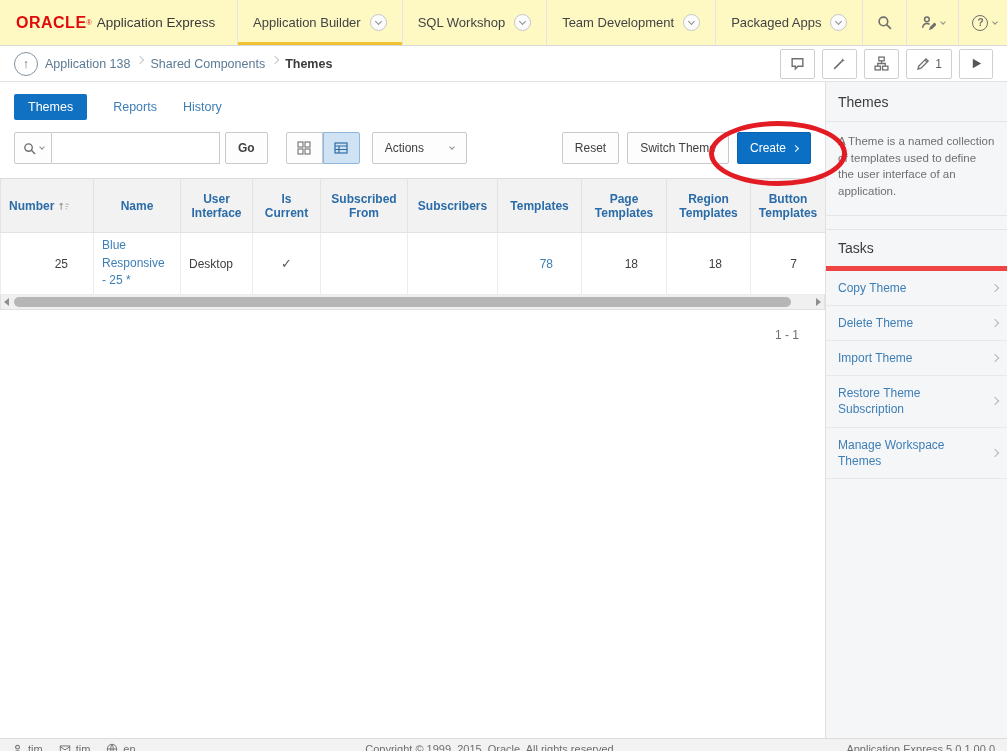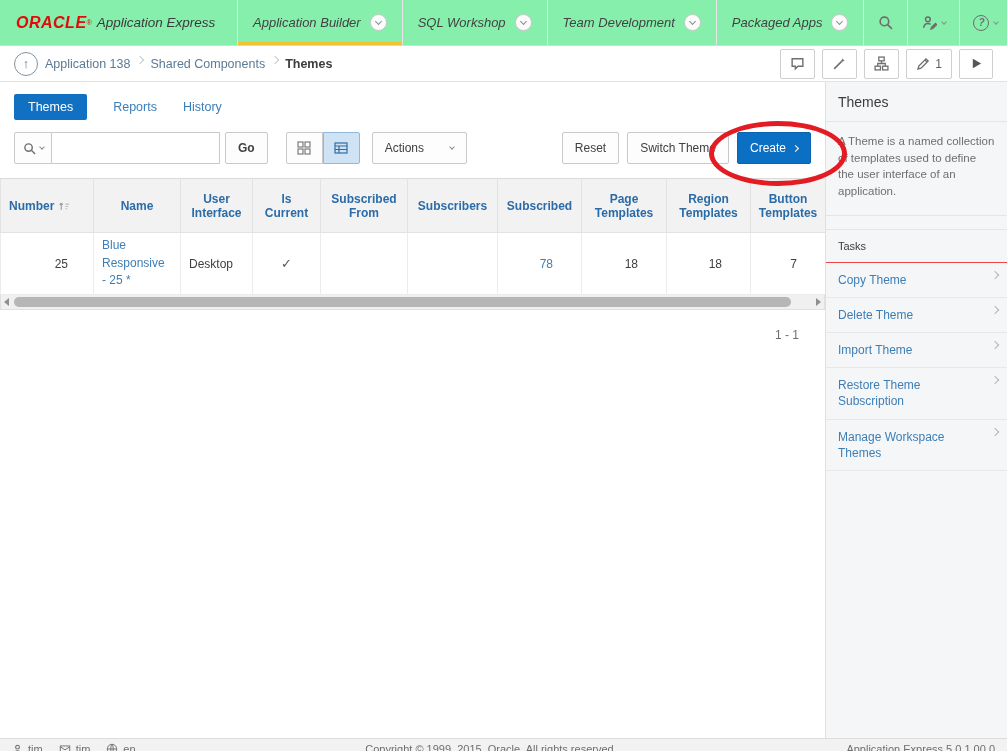--- a/index.html
+++ b/index.html
@@ -1,21 +1,21 @@
 <!DOCTYPE html>
 <html><head>
 <meta charset="utf-8">
 <style>
   * { margin:0; padding:0; box-sizing:border-box; }
   html,body { width:1007px; height:751px; overflow:hidden; background:#fff;
     font-family:"Liberation Sans","DejaVu Sans",sans-serif; color:#404040; }
   .app { display:flex; flex-direction:column; width:1007px; height:751px; overflow:hidden; position:relative; }
 
   
-  .topbar { flex:0 0 46px; display:flex; align-items:stretch; background:#86efac; border-bottom:1px solid #d8d8d8;font-style:italic; }
+  .topbar { flex:0 0 46px; display:flex; align-items:stretch; background:#fef9c3; border-bottom:1px solid #d8d8d8; }
   .brand { display:flex; align-items:center; padding:0 16px; width:237px; flex:0 0 237px; }
   .brand .oracle { color:#e00b0b; font-weight:bold; font-size:16px; letter-spacing:.5px; }
   .brand .reg { color:#e00b0b; font-size:7px; vertical-align:top; }
   .brand .product { color:#3a3a3a; font-size:13.5px; margin-left:5px; white-space:nowrap; }
   .top-tab { display:flex; align-items:center; gap:9px; padding:0 15px; border-left:1px solid #e5e5e5; font-size:13px; color:#434343; position:relative; cursor:pointer; white-space:nowrap; }
   .top-tab:last-of-type { border-right:1px solid #e5e5e5; }
   .top-tab.active::after { content:""; position:absolute; left:0; right:0; bottom:0; height:3px; background:#f2c235; }
   .chev-circle { width:17px; height:17px; border:1px solid #c6c6c6; border-radius:50%; background:#fcfcfc; display:flex; align-items:center; justify-content:center; flex:0 0 17px; }
   .chev { width:5px; height:5px; border-right:1.5px solid #8d8d8d; border-bottom:1.5px solid #8d8d8d; transform:rotate(45deg); margin-top:-2px; }
   .chev.sm { width:4px; height:4px; }
@@ -73,22 +73,22 @@
   .hscroll { width:825px; height:15px; background:#f0f0f0; border:1px solid #e0e0e0; border-top:none; position:relative; display:flex; align-items:center; justify-content:space-between; padding:0 3px; }
   .hs-thumb { position:absolute; left:13px; right:33px; top:2px; bottom:2px; background:#b6b6b6; border-radius:6px; cursor:pointer; }
   .tri-left { width:0; height:0; border-top:4px solid transparent; border-bottom:4px solid transparent; border-right:5px solid #8f8f8f; cursor:pointer; }
   .tri-right { width:0; height:0; border-top:4px solid transparent; border-bottom:4px solid transparent; border-left:5px solid #8f8f8f; cursor:pointer; }
 
   .pagination { text-align:right; padding:18px 26px 0 0; color:#6e6e6e; font-size:12px; }
 
   
   .sb-title { padding:12px 12px 11px; font-size:14px; color:#3c3c3c; border-bottom:1px solid #e3e5e7; }
   .sb-desc { padding:11px 12px 15px; font-size:11.5px; color:#6f6f6f; line-height:1.45; border-bottom:1px solid #e3e5e7; }
-  .sb-tasks-title { margin-top:13px; padding:10px 12px; font-size:11px; color:#3c3c3c; border-top:1px solid #e3e5e7; border-bottom:1px solid #ef4444; }
-  .task { display:flex; padding:9px 9px 9px 12px; border-bottom:1px solid #e6e8ea; color:#3d7eb6; font-size:12px; line-height:1.35; cursor:pointer; }
+  .sb-tasks-title { margin-top:13px; padding:10px 12px; font-size:14px; color:#3c3c3c; border-top:1px solid #e3e5e7; border-bottom:5px solid #ef4444; }
+  .task { display:flex; align-items:center; padding:9px 9px 9px 12px; border-bottom:1px solid #e6e8ea; color:#3d7eb6; font-size:12px; line-height:1.35; cursor:pointer; }
   .task .chev-right { margin-left:auto; flex:0 0 auto; }
   .task span.lbl { padding-right:8px; }
 
   
   .footer { flex:0 0 30px; background:#f2f2f2; border-top:1px solid #dcdcdc; display:flex; align-items:flex-start; padding:4px 12px 0; font-size:11px; color:#6e6e6e; gap:18px; }
   .f-left { display:flex; gap:16px; align-items:center; }
   .f-item { display:flex; gap:5px; align-items:center; }
   .f-center { flex:1; text-align:center; white-space:nowrap; }
   .f-right { white-space:nowrap; }
 
@@ -277,21 +277,21 @@
               <span>Number</span><svg class="sort-icon" width="12" height="10" viewBox="0 0 13 10" fill="none" stroke="#9a9a9a" stroke-width="1.2">
                   <path d="M3.5 9V2M3.5 2L1.8 3.7M3.5 2l1.7 1.7"></path>
                   <path d="M8 3h4M8 5.5h3M8 8h2" stroke="#bdbdbd"></path>
                 </svg>
             </th>
             <th>Name</th>
             <th>User Interface</th>
             <th>Is Current</th>
             <th>Subscribed From</th>
             <th>Subscribers</th>
-            <th>Subscribed</th>
+            <th>Templates</th>
             <th>Page Templates</th>
             <th>Region Templates</th>
             <th>Button Templates</th>
           </tr>
         </thead>
         <tbody>
           <tr>
             <td class="num">25</td>
             <td class="name">Blue Responsive - 25 *</td>
             <td>Desktop</td>

